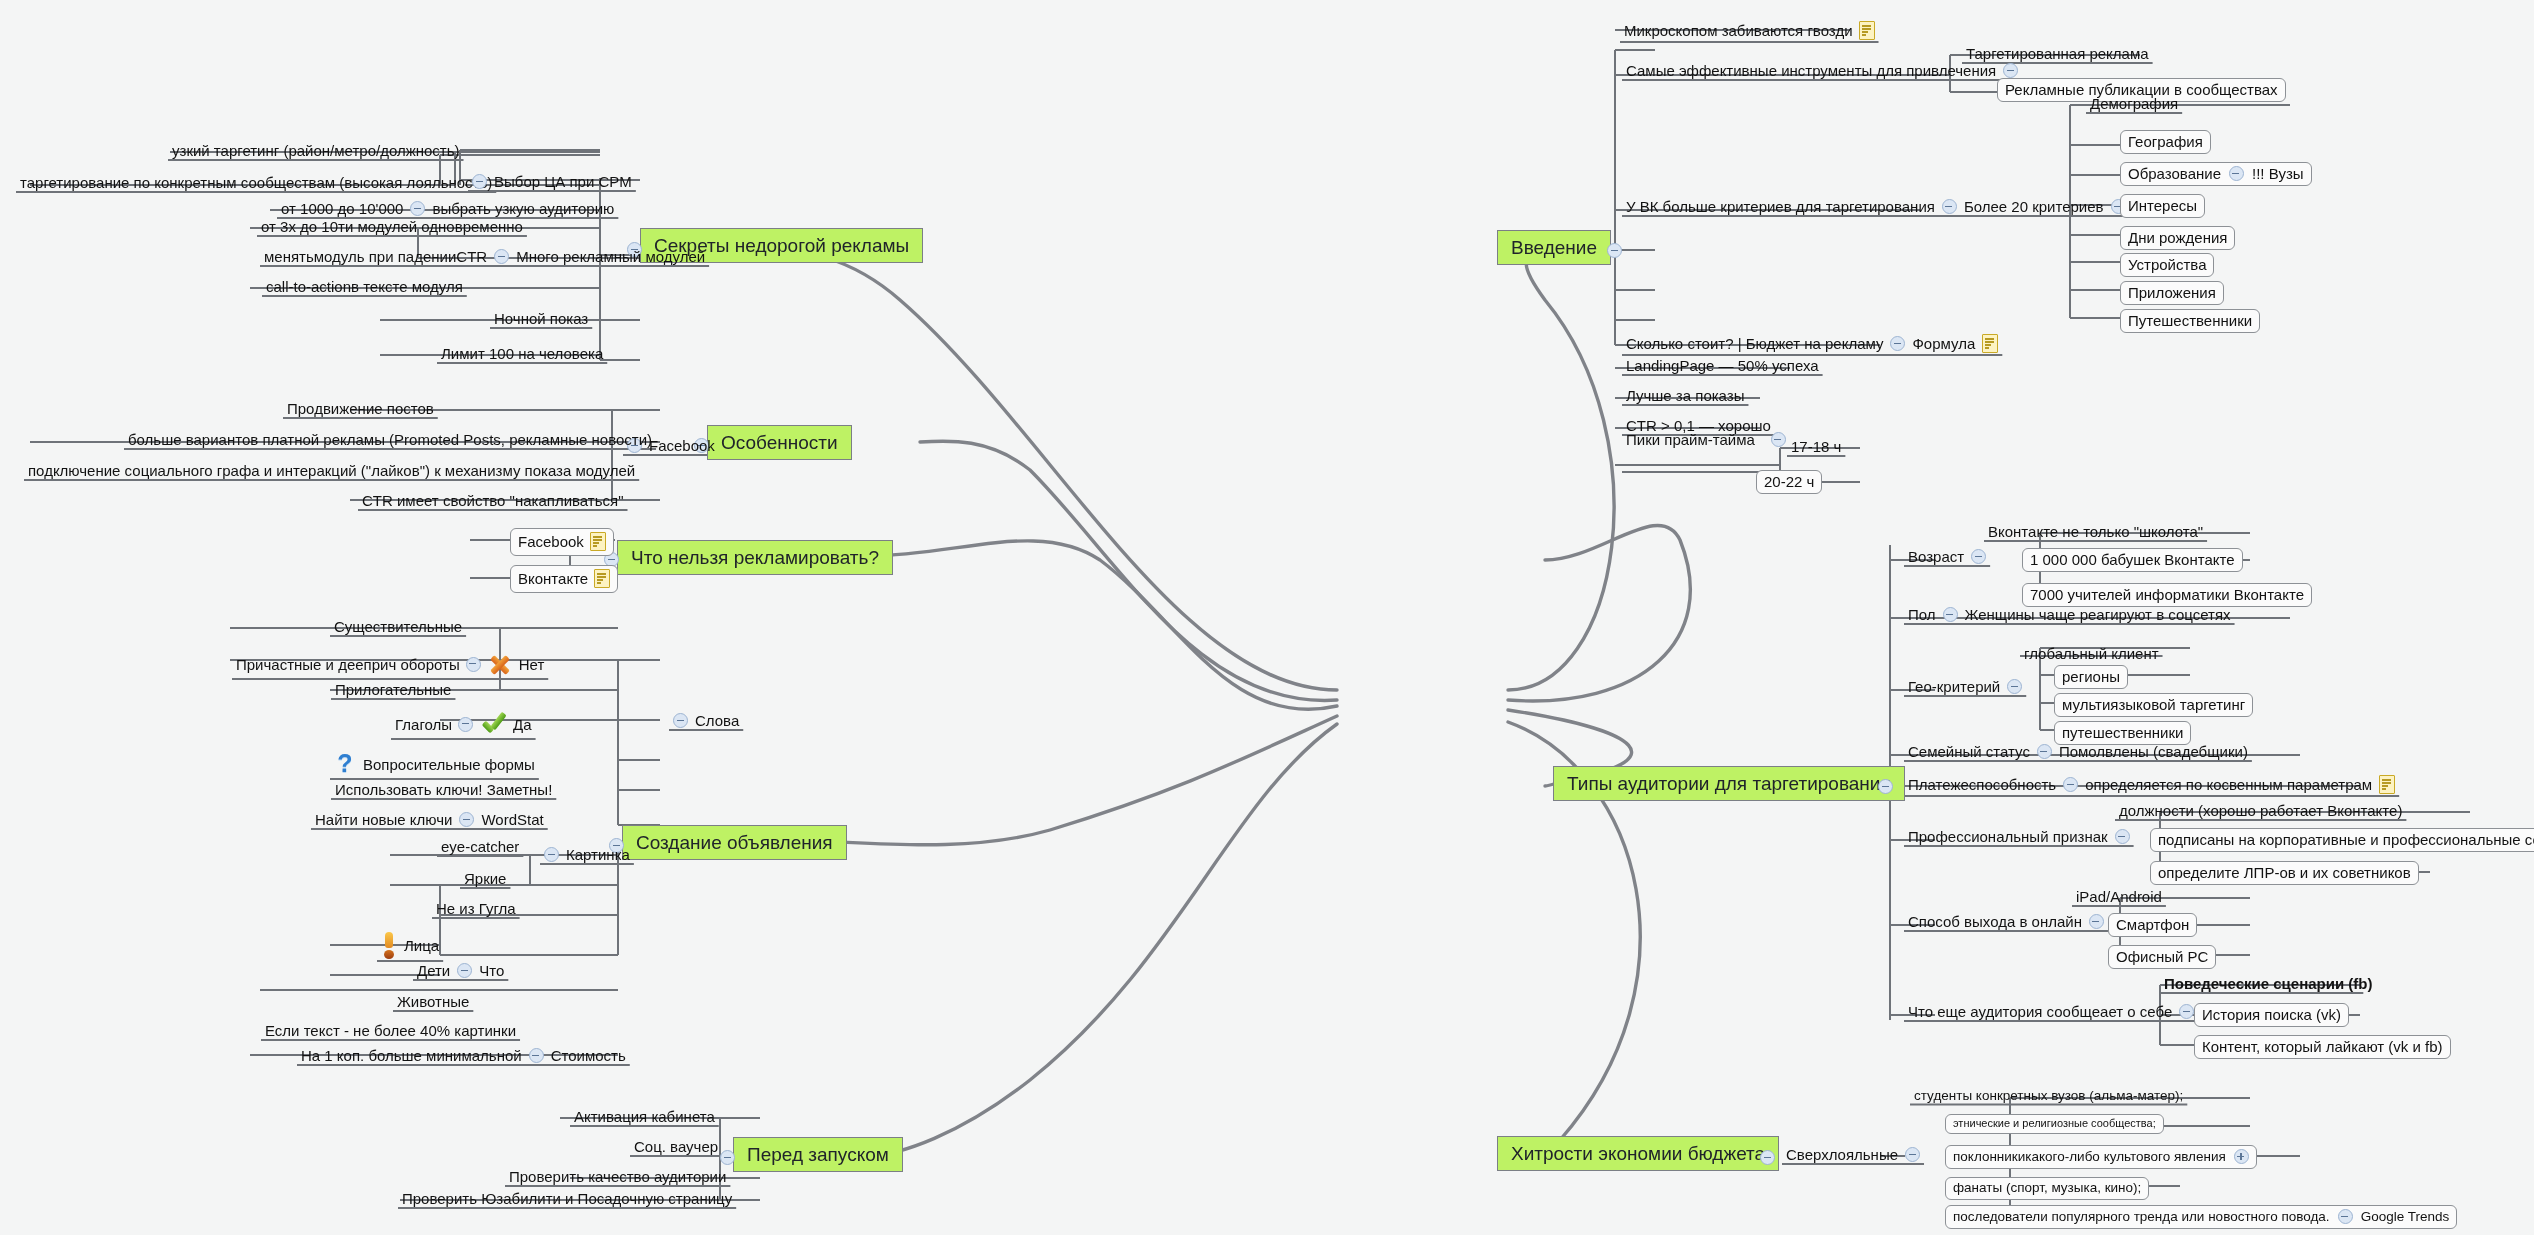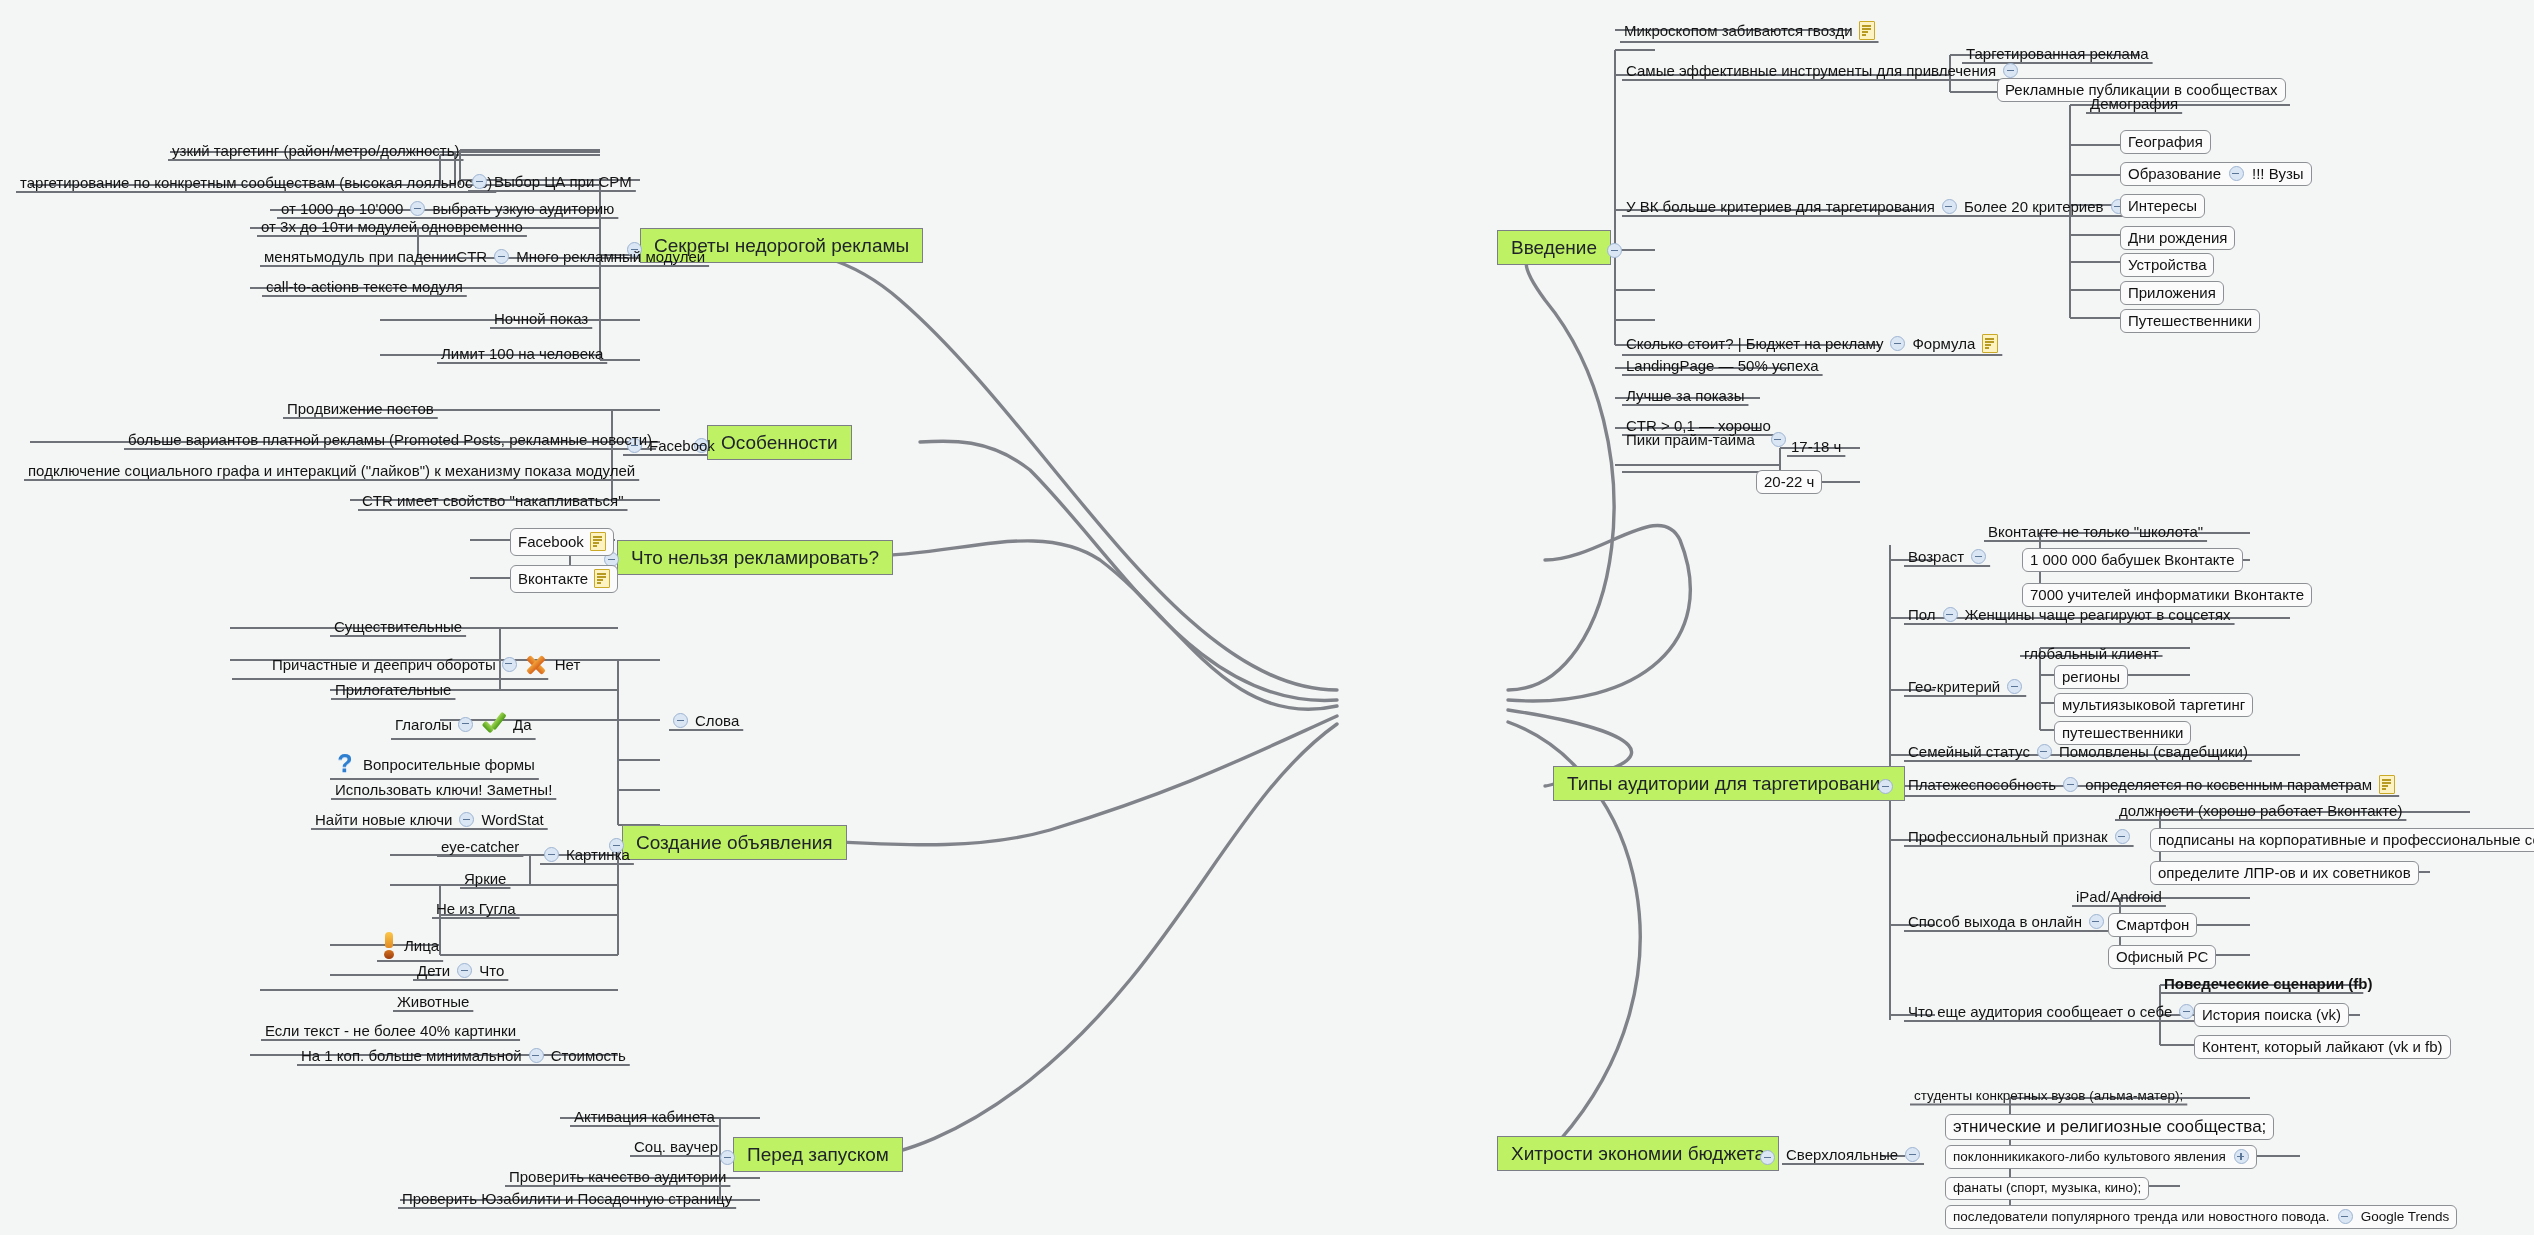--- a/index.html
+++ b/index.html
@@ -462,21 +462,21 @@
 <span class="tog" style="position:absolute;left:609px;top:838px;"></span>
 
 <div class="node plain" style="left:669px;top:712px;gap:7px;">
   <span class="tog"></span>
   <span class="lbl">Слова</span>
     </div>
 
 <div class="node plain" style="left:330px;top:618px;">
   <span class="lbl">Существительные</span>
     </div>
-<div class="node plain" style="left:232px;top:650px;gap:6px;margin-left:36px;">
+<div class="node plain" style="left:232px;top:650px;gap:6px;">
   <span class="lbl">Причастные и дееприч обороты</span>
   <span class="tog"></span>
   <span class="mk mk-x">
         <i></i>
         <i></i>
       </span>
   <span class="lbl">Нет</span>
     </div>
 <div class="node plain" style="left:331px;top:681px;">
   <span class="lbl">Прилогательные</span>
@@ -759,21 +759,21 @@
 </div>
 <span class="tog" style="position:absolute;left:1760px;top:1150px;"></span>
 <div class="node plain" style="left:1782px;top:1146px;gap:7px;">
   <span class="lbl">Сверхлояльные</span>
   <span class="tog"></span>
     </div>
 
 <div class="node plain xs" style="left:1910px;top:1088px;">
   <span class="lbl">студенты конкретных вузов (альма-матер);</span>
     </div>
-<div class="node boxed" style="left:1903px;top:1114px;font-size:17px;">
+<div class="node boxed" style="left:1903px;top:1114px;font-size:11px;">
   <span class="lbl">этнические и религиозные сообщества;</span>
     </div>
 <div class="node boxed" style="left:1903px;top:1145px;font-size:13.5px;gap:8px;">
   <span class="lbl">поклонникикакого-либо культового явления</span>
   <span class="tog plus"></span>
     </div>
 <div class="node boxed" style="left:1903px;top:1177px;font-size:13.5px;">
   <span class="lbl">фанаты (спорт, музыка, кино);</span>
     </div>
 <div class="node boxed" style="left:1903px;top:1205px;font-size:13.5px;gap:8px;">

